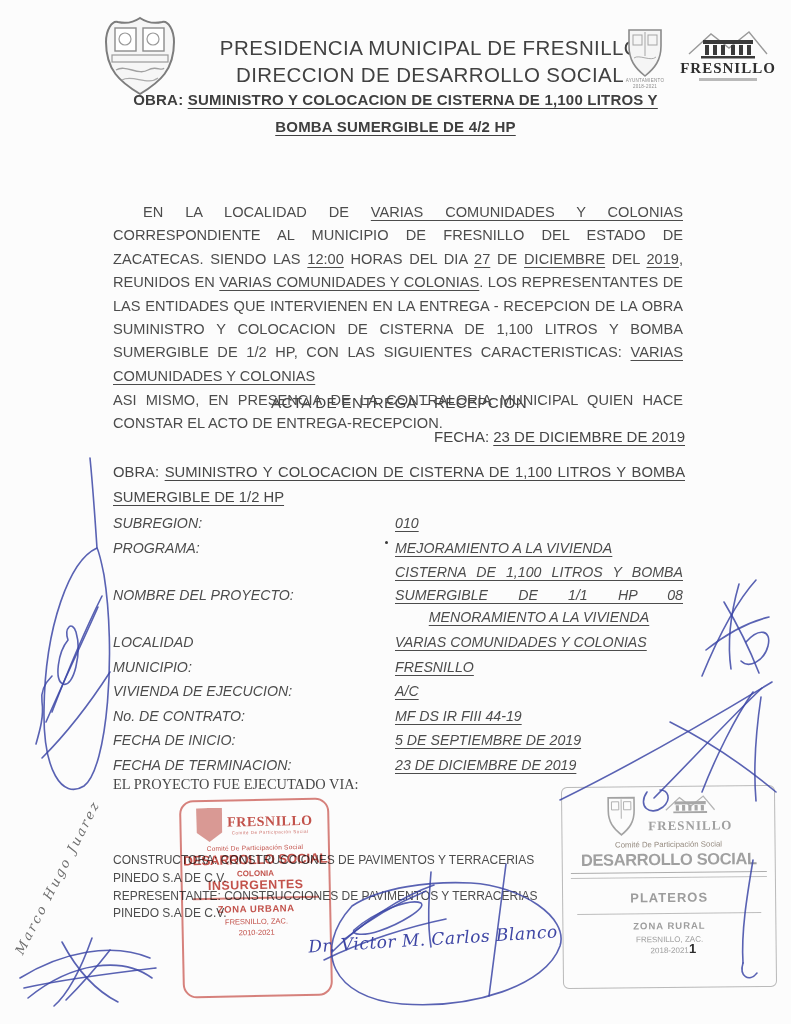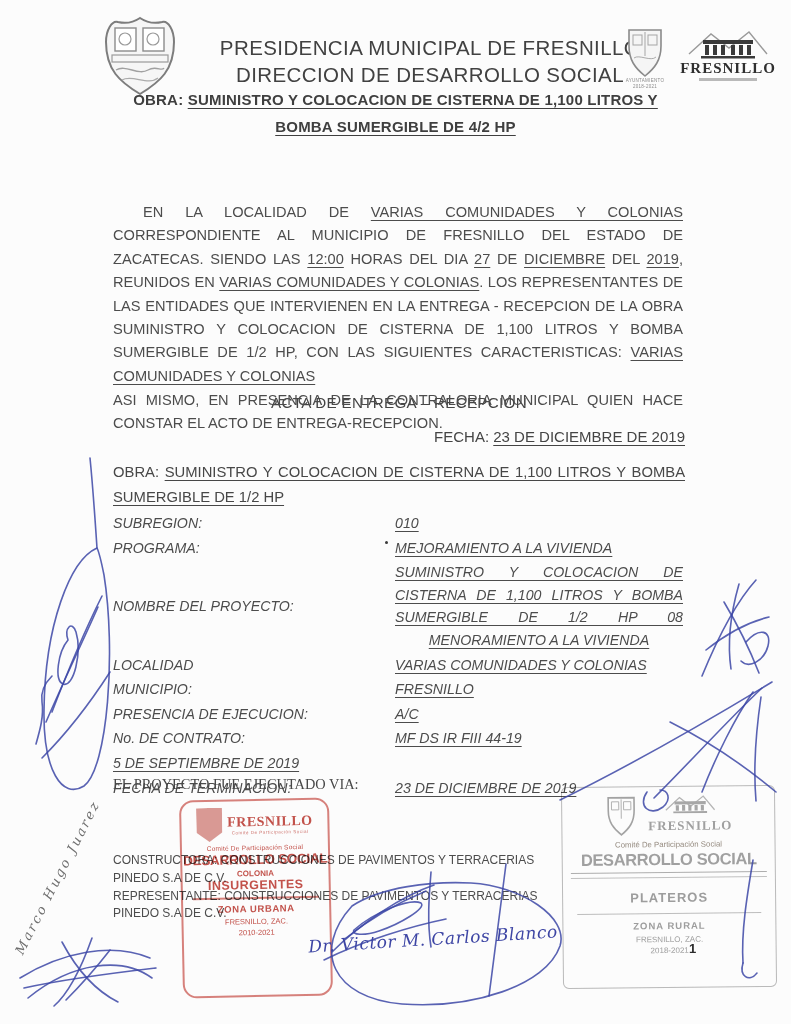--- a/index.html
+++ b/index.html
@@ -152,43 +152,43 @@
       <div class="flabel">SUBREGION:</div>
       <div class="fvalue"><span class="u">010</span></div>
     </div>
     <div class="frow">
       <div class="flabel">PROGRAMA:</div>
       <div class="fvalue"><span class="u">MEJORAMIENTO A LA VIVIENDA</span></div>
     </div>
     <div class="frow proj">
       <div class="flabel">NOMBRE DEL PROYECTO:</div>
       <div class="fvalue">
-        <span class="vline jl u">SUMINISTRO Y COLOCACION DE</span>
         <span class="vline jl u">CISTERNA DE 1,100  LITROS Y BOMBA</span>
-        <span class="vline jl u">SUMERGIBLE DE 1/2 HP 08</span>
+        <span class="vline jl u">SUMERGIBLE DE 1/1 HP 08</span>
         <span class="vline u">MENORAMIENTO A LA VIVIENDA</span>
       </div>
     </div>
     <div class="frow">
       <div class="flabel">LOCALIDAD</div>
       <div class="fvalue"><span class="u">VARIAS COMUNIDADES Y COLONIAS</span></div>
     </div>
     <div class="frow">
       <div class="flabel">MUNICIPIO:</div>
       <div class="fvalue"><span class="u">FRESNILLO</span></div>
     </div>
     <div class="frow">
-      <div class="flabel">PRESENCIA DE EJECUCION:</div>
+      <div class="flabel">VIVIENDA DE EJECUCION:</div>
       <div class="fvalue"><span class="u">A/C</span></div>
     </div>
     <div class="frow">
       <div class="flabel">No. DE CONTRATO:</div>
       <div class="fvalue"><span class="u">MF DS IR FIII 44-19</span></div>
     </div>
     <div class="frow">
+      <div class="flabel">FECHA DE INICIO:</div>
       <div class="fvalue"><span class="u">5 DE SEPTIEMBRE DE 2019</span></div>
     </div>
     <div class="frow">
       <div class="flabel">FECHA DE TERMINACION:</div>
       <div class="fvalue"><span class="u">23 DE DICIEMBRE DE 2019</span></div>
     </div>
   </div>
   <div class="abs dot"></div>
 
   <div class="abs exec-intro">EL PROYECTO FUE EJECUTADO VIA:</div>

